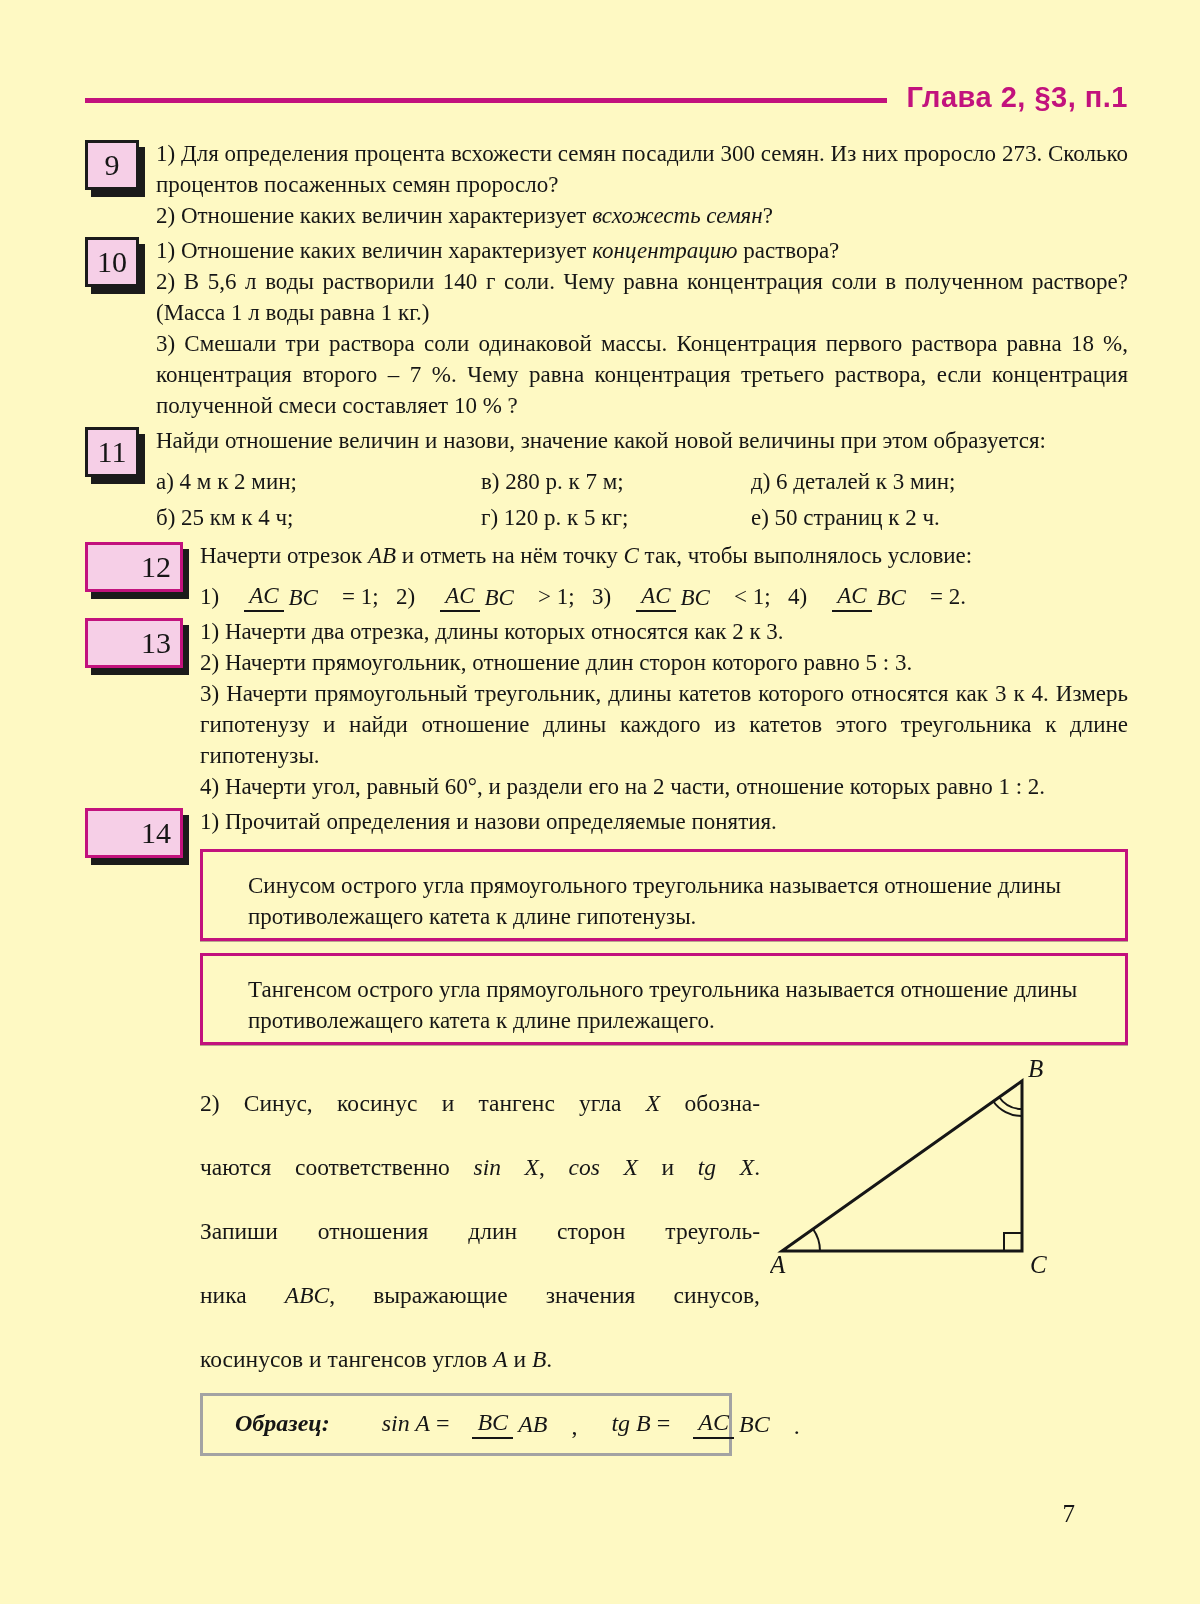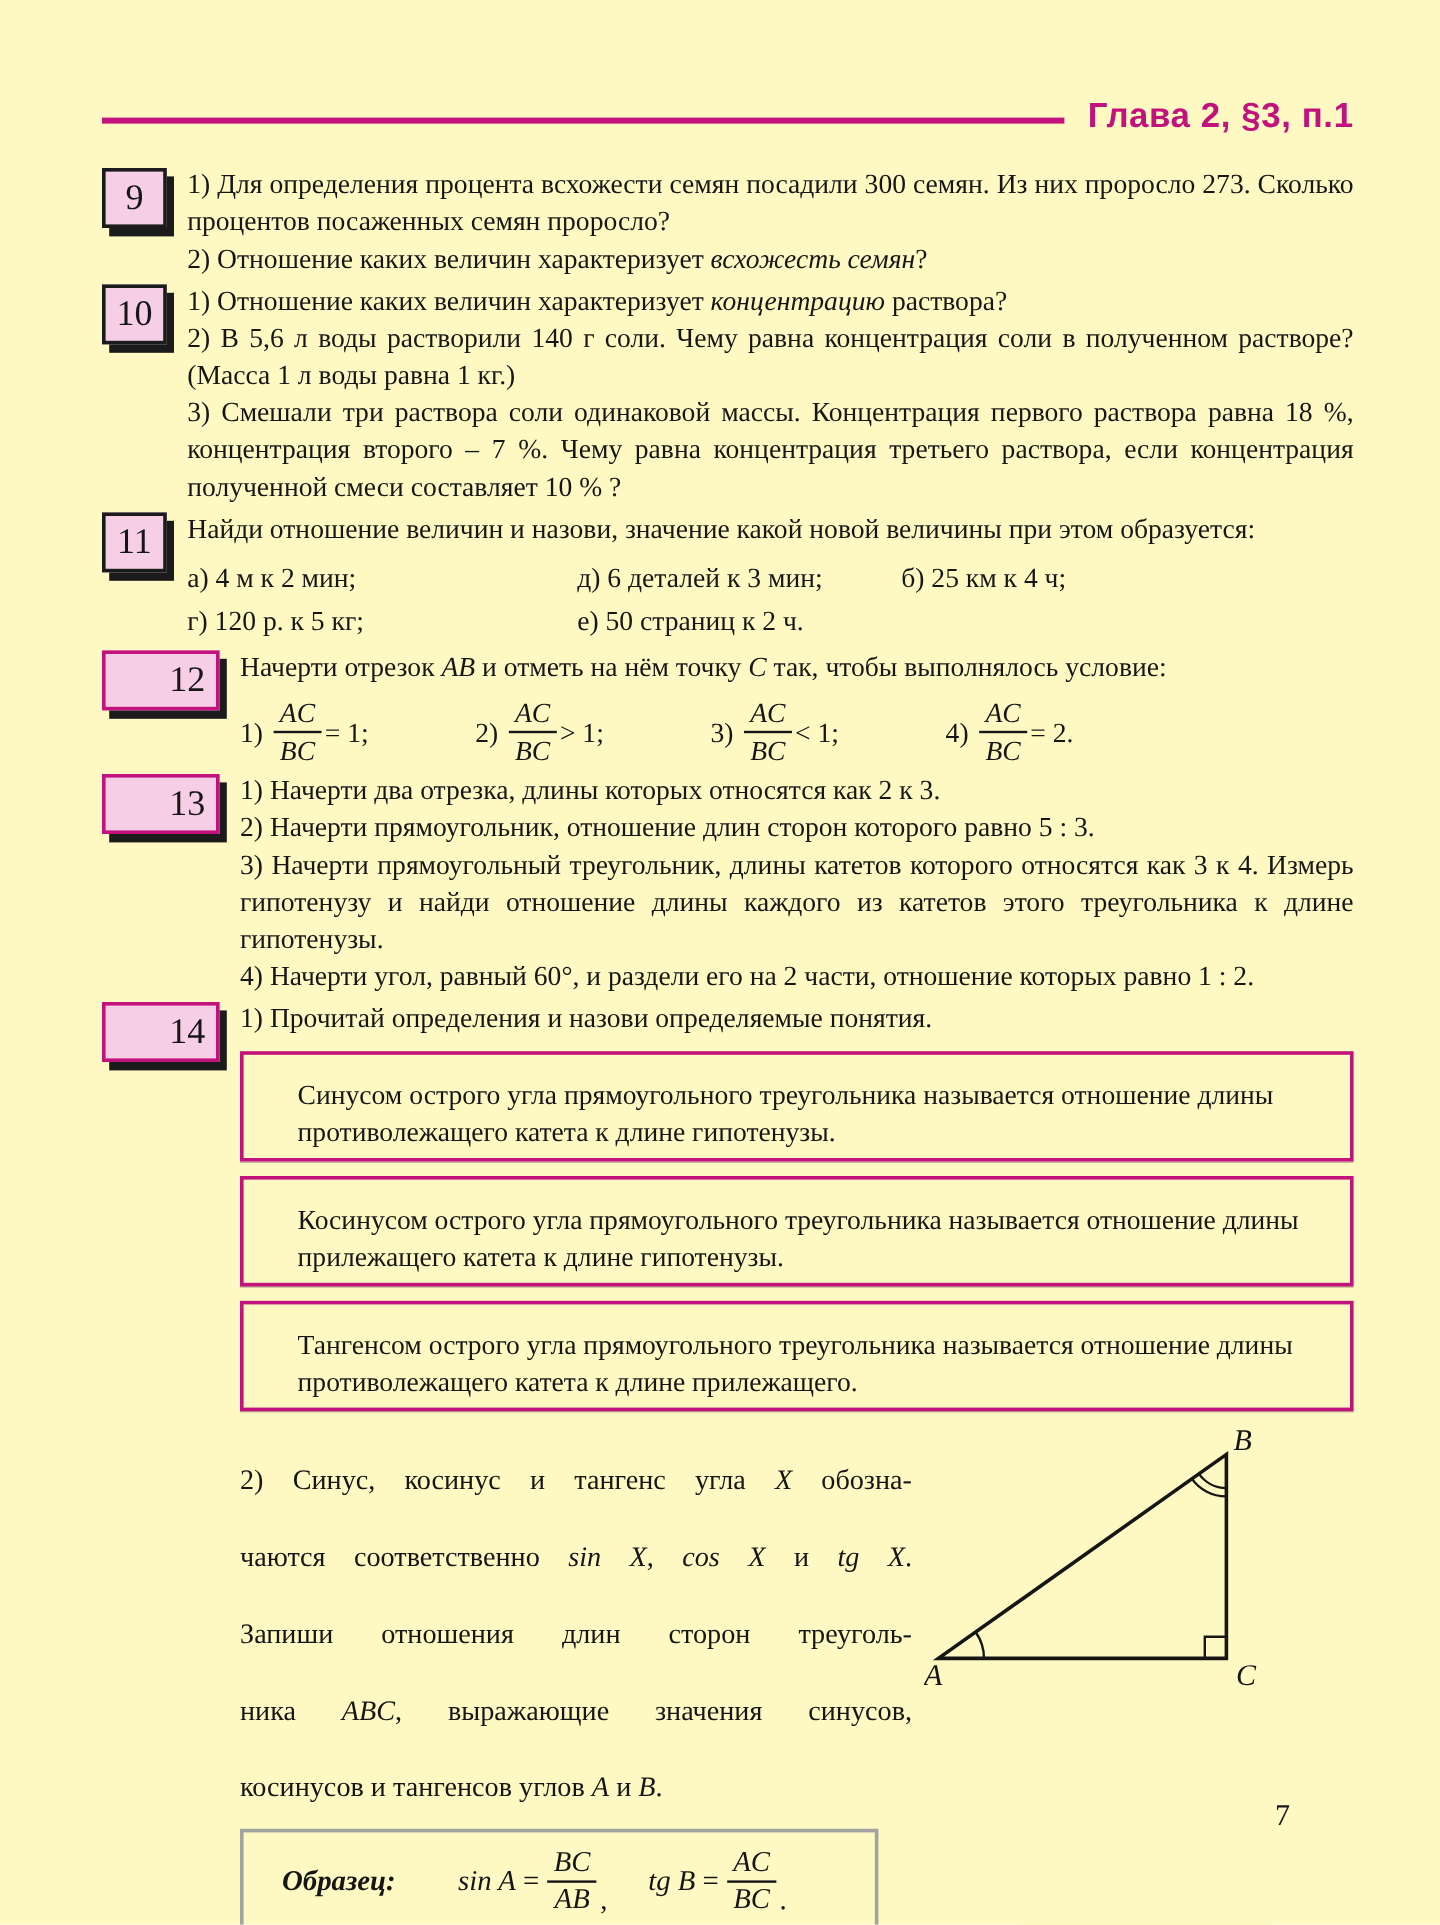--- a/index.html
+++ b/index.html
@@ -23,21 +23,21 @@
   .badge.m{border-color:#c2127d;padding-left:44px;}
   .pbody{flex:1;margin-left:17px;text-align:justify;}
   .pbody .rt-line{text-align:justify;}
   
   .items-grid{display:grid;grid-template-columns:325px 270px 1fr;margin-top:8px;}
   .items-grid span{line-height:36px;white-space:nowrap;}
   
   .f-row{display:flex;align-items:center;margin-top:10px;}
   .f-item{width:196px;display:flex;align-items:center;white-space:nowrap;}
   .f-item .pre{margin-right:6px;}
-  .frac{display:inline-flex;flex-direction:column;align-items:center;line-height:27px;margin:0 3px;}
+  .frac{display:inline-flex;flex-direction:row;align-items:center;line-height:27px;margin:0 19px;}
   .frac .num{display:block;padding:0 5px 1px;border-bottom:2px solid #161616;}
   .frac .den{display:block;padding:1px 5px 0;}
   
   .defbox{border:3px solid #c2127d;box-shadow:0 1px 0 rgba(60,10,40,.35);
     margin:12px 0;padding:18px 26px 6px 45px;text-align:left;line-height:31px;}
   
   .bottom{display:flex;margin-top:8px;}
   .part2{width:560px;line-height:36px;font-size:23.5px;}
   .part2 .rt-line{text-align:justify;text-align-last:justify;margin-top:28px;}
   .part2 .rt-line:last-child{text-align-last:auto;}
@@ -83,20 +83,21 @@
   </div>
 
   <div class="problem">
     <div class="badge">
       <span>11</span>
     </div>
     <div class="pbody">
       <div>Найди отношение величин и назови, значение какой новой величины при этом образуется:</div>
       <div class="items-grid">
         <span>а) 4 м к 2 мин;</span>
+        <span>в) 280 р. к 7 м;</span>
         <span>д) 6 деталей к 3 мин;</span>
         <span>б) 25 км к 4 ч;</span>
         <span>г) 120 р. к 5 кг;</span>
         <span>е) 50 страниц к 2 ч.</span>
       </div>
     </div>
   </div>
 
   <div class="problem">
     <div class="badge m">
@@ -153,21 +154,20 @@
       </div>
   </div>
 
   <div class="problem">
     <div class="badge m">
       <span>14</span>
     </div>
     <div class="pbody">
       <div>1) Прочитай определения и назови определяемые понятия.</div>
       <div class="defbox">Синусом острого угла прямоугольного треугольника называется отношение длины противолежащего катета к длине гипотенузы.</div>
-      <div class="defbox">Косинусом острого угла прямоугольного треугольника называется отношение длины прилежащего катета к длине гипотенузы.</div>
       <div class="defbox">Тангенсом острого угла прямоугольного треугольника называется отношение длины противолежащего катета к длине прилежащего.</div>
 
       <div class="bottom">
         <div>
           <div class="part2">
               <div class="rt-line">2) Синус, косинус и тангенс угла <span class="it">X</span> обозна-</div>
               <div class="rt-line">чаются соответственно <span class="it">sin X</span>, <span class="it">cos X</span> и <span class="it">tg X</span>.</div>
               <div class="rt-line">Запиши отношения длин сторон треуголь-</div>
               <div class="rt-line">ника <span class="it">ABC</span>, выражающие значения синусов,</div>
               <div class="rt-line">косинусов и тангенсов углов <span class="it">A</span> и <span class="it">B</span>.</div>

